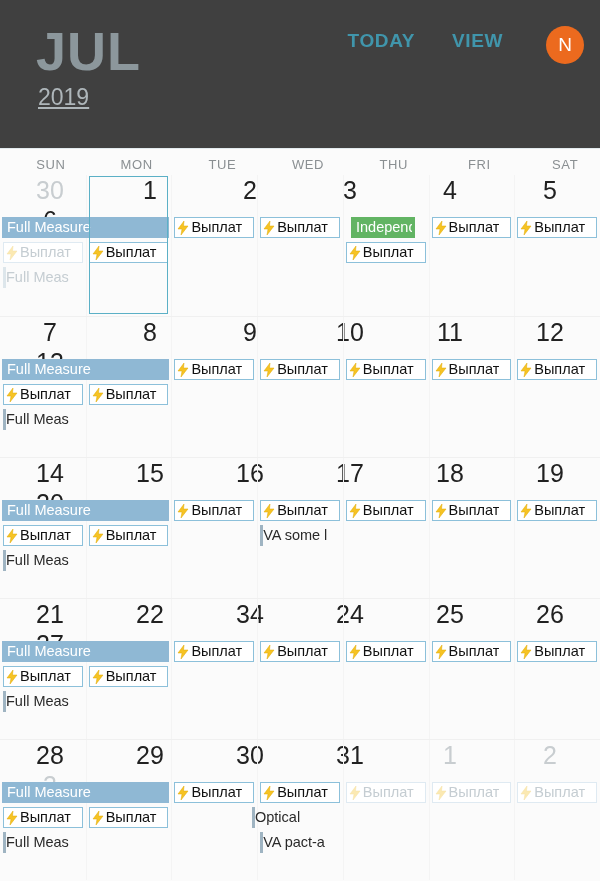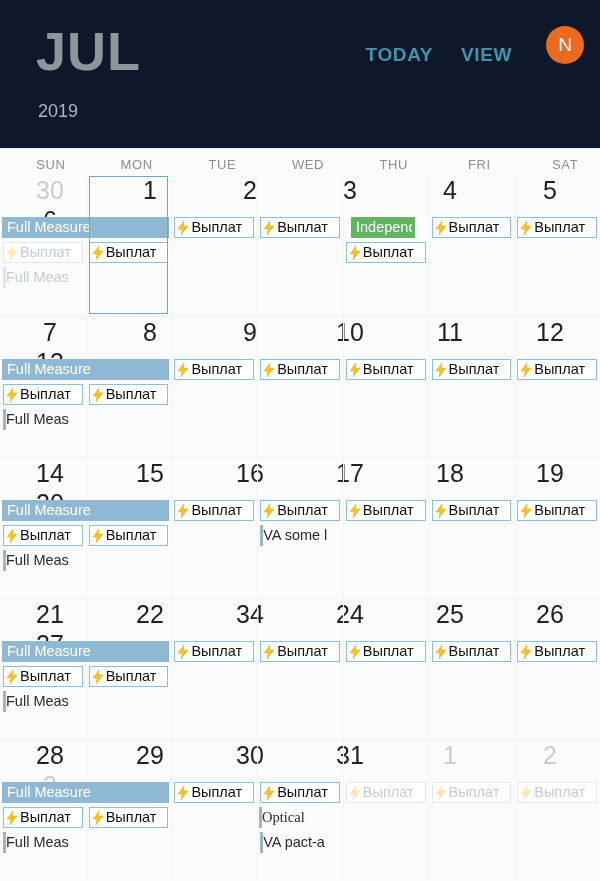--- a/index.html
+++ b/index.html
@@ -10,49 +10,50 @@
     background: #fbfbfb;
     font-family: "Liberation Sans", sans-serif;
     -webkit-font-smoothing: antialiased;
     overflow: hidden;
   }
 
   
   .app-header {
     position: relative;
     height: 148px;
-    background: #0f172a;
+    background: #404040;
     padding: 0 18px;
   }
   .month-block {
     position: absolute;
     left: 36px;
     top: 22px;
   }
   .month-label {
     font-size: 54px;
     font-weight: bold;
     letter-spacing: 1px;
     color: #8c979c;
     line-height: 58px;
   }
   .year-label {
-    font-size: 18px;
+    font-size: 23px;
     color: #aeb6ba;
     line-height: 30px;
-    margin-top: 16px;
+    margin-top: 2px;
     margin-left: 2px;
+    text-decoration: underline;
   }
   .header-actions {
     position: absolute;
     right: 16px;
     top: 26px;
     display: flex;
-    align-items: flex-end;
-    gap: 0;
+    align-items: flex-start;
+    gap: 9px;
   }
   .action-btn {
     font-size: 19px;
     font-weight: bold;
     letter-spacing: 0.6px;
     color: #4095ab;
     background: none;
     border: none;
     padding: 4px 14px;
     cursor: pointer;
@@ -656,18 +657,18 @@
           <span class="txt">Выплат</span>
         </div>
         <div class="ev chip" style="left: 88.7143px; width: 79.7143px; top: 29px;">
           <span class="bolt">
             <svg width="12" height="14" viewBox="0 0 12 14">
               <polygon points="7,0 1,8 5,8 4,14 11,5 6.5,5" fill="#f6c324" stroke="#e0a800" stroke-width="0.5"></polygon>
             </svg>
           </span>
           <span class="txt">Выплат</span>
         </div>
-        <div class="ev bare" style="left: 259px; width: 79.7143px; top: 29px; font-family: Liberation Serif, serif;">Optical</div>
+        <div class="ev bare" style="left: 252px; width: 79.7143px; top: 29px;">Optical</div>
         <div class="ev bare" style="left: 3px; width: 79.7143px; top: 54px;">Full Meas</div>
         <div class="ev bare" style="left: 260.143px; width: 79.7143px; top: 54px;">VA pact-a</div>
       </div>
     </div>
   </div>
 
 </body></html>

